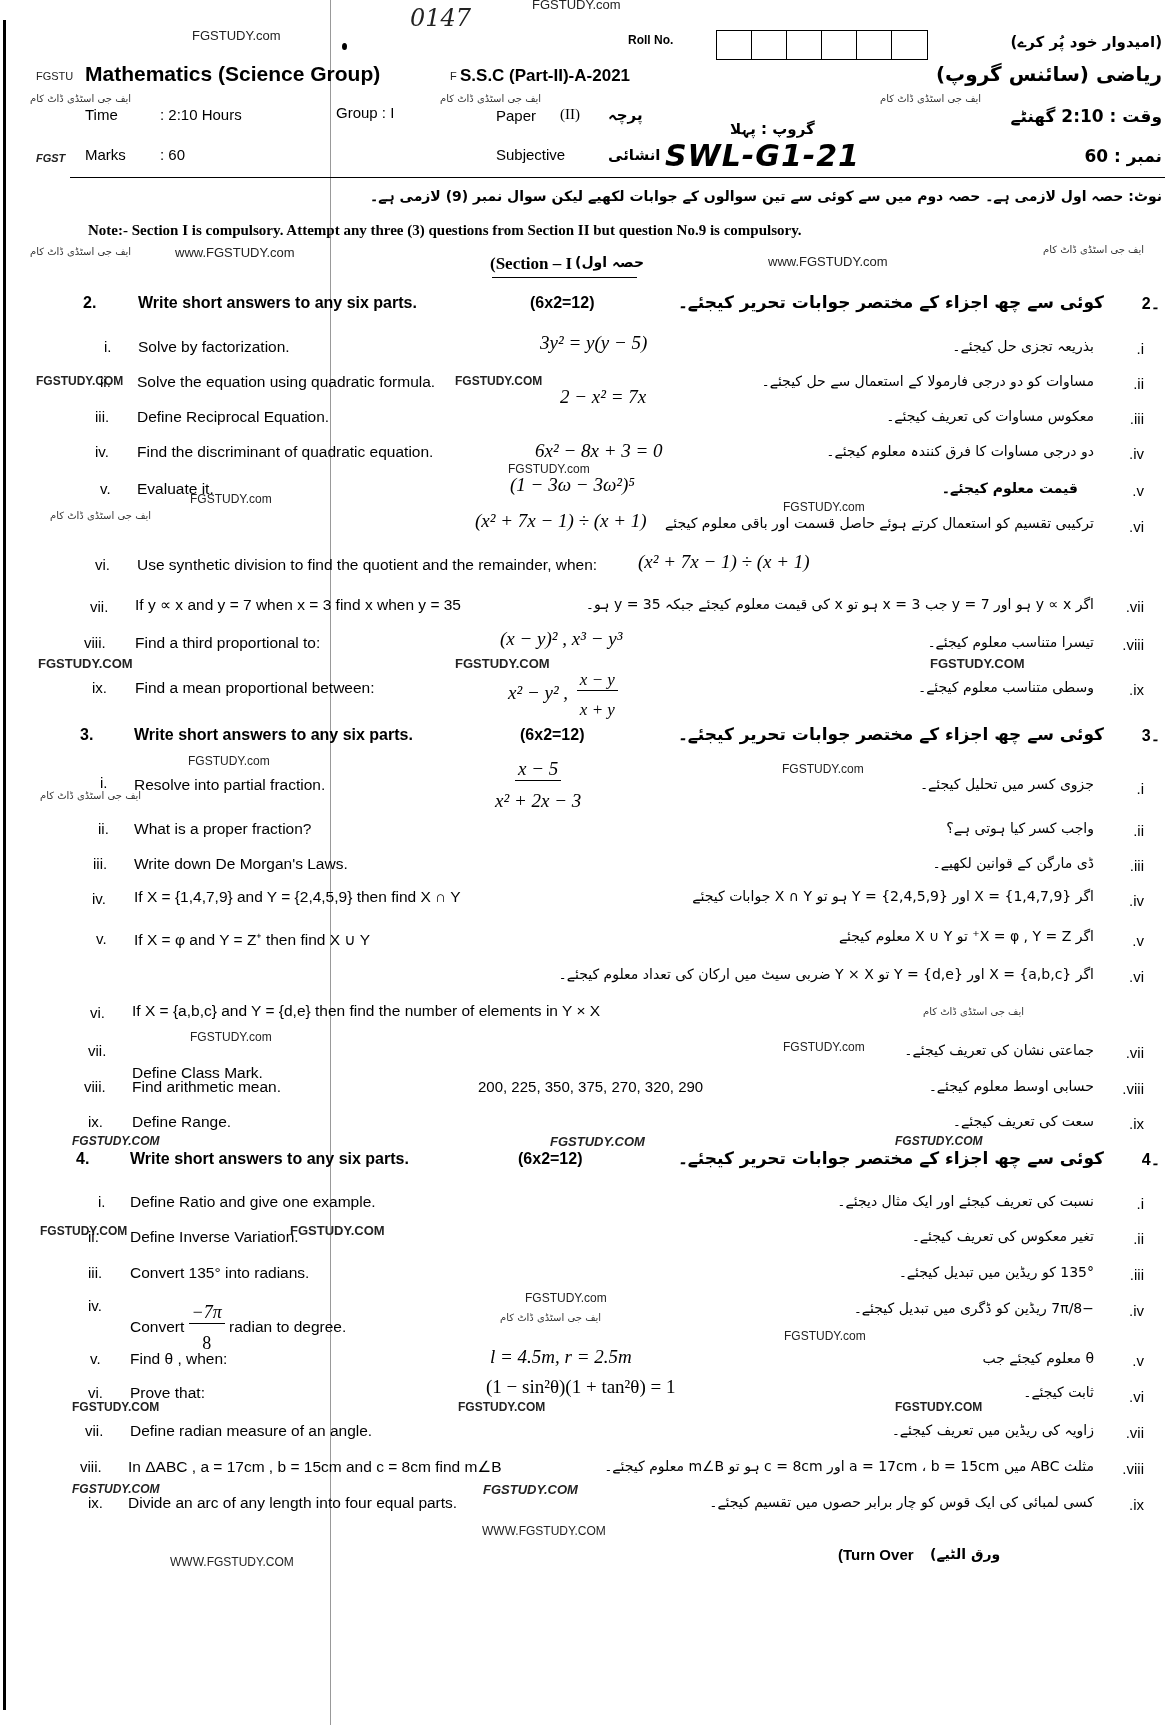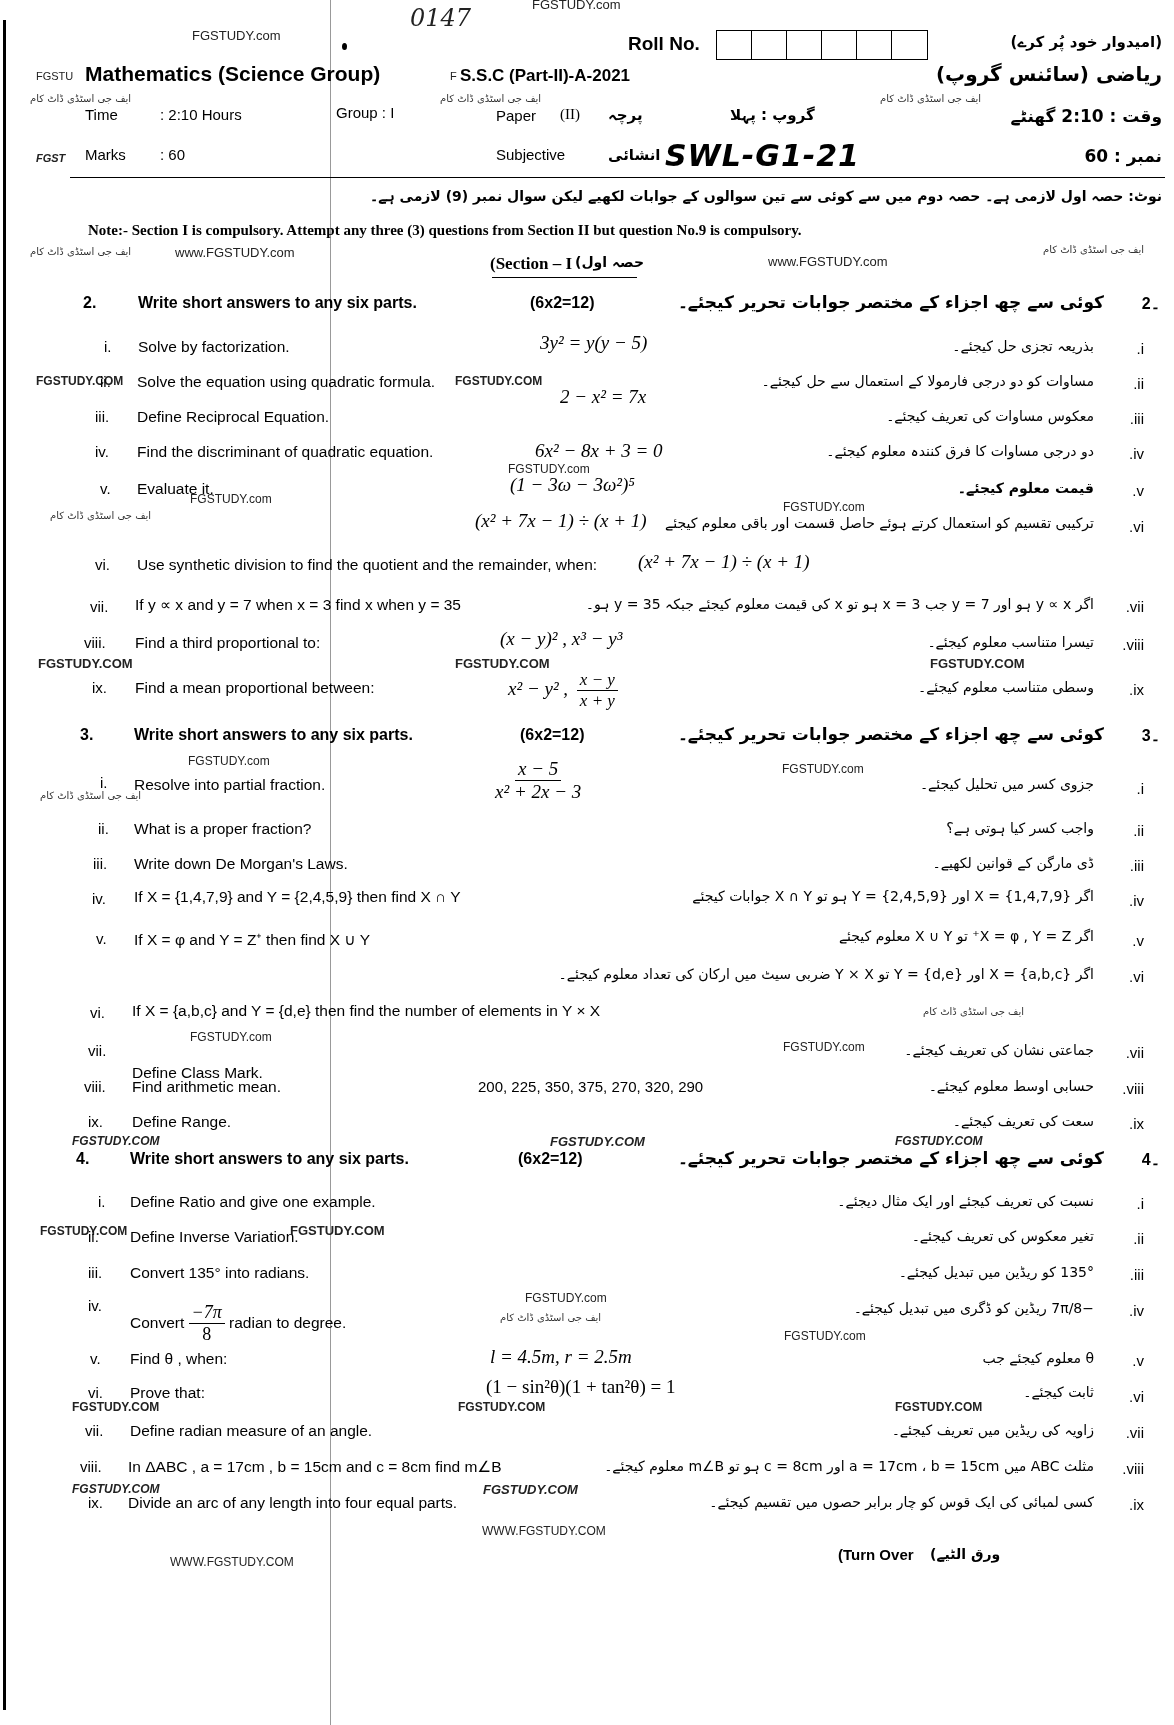--- a/index.html
+++ b/index.html
@@ -21,38 +21,38 @@
   .q { font-size:16px; font-weight:bold; }
   .part { font-size:15.5px; }
   .num { font-size:15px; }
   .math { font-family:"Liberation Serif", serif; font-style:italic; font-size:19px; }
   .math-up { font-family:"Liberation Serif", serif; font-size:19px; }
   .roll-box { position:absolute; top:30px; height:28px; border:1.5px solid #000; display:flex; }
   .roll-cell { width:35px; height:28px; border-right:1.5px solid #000; box-sizing:border-box; }
   .roll-cell:last-child { border-right:none; }
   .hand { font-family:"DejaVu Sans", sans-serif; font-weight:bold; font-style:italic; font-size:30px; letter-spacing:1px; }
   .handsm { font-family:"DejaVu Serif", serif; font-style:italic; font-size:24px; color:#222; }
-  .frac { display:inline-flex; flex-direction:column; align-items:center; vertical-align:middle; }
+  .frac { display:inline-flex; flex-direction:column; align-items:center; vertical-align:middle;gap:9px; }
   .frac .n { border-bottom:1px solid #000; padding:0 3px; }
   .section { font-family:"Liberation Serif", serif; font-weight:bold; font-size:17px; }
   .note { font-family:"Liberation Serif", serif; font-weight:bold; font-size:15px; }
   .dot { position:absolute; left:342px; top:43px; width:5px; height:7px; background:#000; border-radius:50%; }
 </style>
 </head>
 <body>
 
 <div class="lborder"></div>
 <div class="fold"></div>
 
 <div class="abs handsm" style="left:410px;top:4px;">0147</div>
 <div class="abs wm" style="left:532px;top:-3px;">FGSTUDY.com</div>
 <div class="abs wm" style="left:192px;top:28px;">FGSTUDY.com</div>
 <div class="dot"></div>
 
-<div class="abs h-title" style="left:628px;top:33px;font-size:19px;">Roll No.</div>
+<div class="abs h-title" style="left:628px;top:33px;font-size:12px;">Roll No.</div>
 <div class="roll-box" style="left:716px;">
   <div class="roll-cell"></div>
   <div class="roll-cell"></div>
   <div class="roll-cell"></div>
   <div class="roll-cell"></div>
   <div class="roll-cell"></div>
   <div class="roll-cell"></div>
 </div>
 <div class="abs urdu" style="right:12px;top:33px;font-size:15px;">(امیدوار خود پُر کرے)</div>
 
@@ -65,21 +65,21 @@
 <div class="abs urdu-wm" style="left:30px;top:93px;">ایف جی اسٹڈی ڈاٹ کام</div>
 <div class="abs urdu-wm" style="left:440px;top:93px;">ایف جی اسٹڈی ڈاٹ کام</div>
 <div class="abs urdu-wm" style="left:880px;top:93px;">ایف جی اسٹڈی ڈاٹ کام</div>
 
 <div class="abs h-label" style="left:85px;top:106px;">Time</div>
 <div class="abs h-label" style="left:160px;top:106px;">: 2:10 Hours</div>
 <div class="abs h-label" style="left:336px;top:104px;">Group : I</div>
 <div class="abs h-label" style="left:496px;top:107px;">Paper</div>
 <div class="abs h-label serif" style="left:560px;top:106px;">(II)</div>
 <div class="abs urdu" style="left:608px;top:106px;">پرچہ</div>
-<div class="abs urdu" style="left:730px;top:106px;">گروپ : پہلا</div>
+<div class="abs urdu" style="left:730px;top:120px;">گروپ : پہلا</div>
 <div class="abs urdu" style="right:12px;top:106px;font-size:17px;">وقت : 2:10 گھنٹے</div>
 
 <div class="abs wm wmi" style="left:36px;top:152px;font-size:11px;font-weight:bold;">FGST</div>
 <div class="abs h-label" style="left:85px;top:146px;">Marks</div>
 <div class="abs h-label" style="left:160px;top:146px;">: 60</div>
 <div class="abs h-label" style="left:496px;top:146px;">Subjective</div>
 <div class="abs urdu" style="left:608px;top:146px;">انشائی</div>
 <div class="abs hand" style="left:665px;top:138px;">SWL-G1-21</div>
 <div class="abs urdu" style="right:12px;top:146px;font-size:17px;">نمبر : 60</div>
 
@@ -125,21 +125,21 @@
   <div class="abs part" style="left:137px;top:443px;">Find the discriminant of quadratic equation.</div>
   <div class="abs math" style="left:535px;top:440px;">6x² − 8x + 3 = 0</div>
   <div class="abs urdu-sm" style="right:80px;top:443px;">دو درجی مساوات کا فرق کنندہ معلوم کیجئے۔</div>
   <div class="abs num" style="right:30px;top:445px;">.iv</div>
 
   <div class="abs wm" style="left:508px;top:462px;font-size:12px;">FGSTUDY.com</div>
   <div class="abs num" style="left:100px;top:480px;">v.</div>
   <div class="abs part" style="left:137px;top:480px;">Evaluate it.</div>
   <div class="abs wm" style="left:190px;top:492px;font-size:12px;">FGSTUDY.com</div>
   <div class="abs math" style="left:510px;top:474px;">(1 − 3ω − 3ω²)⁵</div>
-  <div class="abs urdu-sm" style="right:80px;top:480px;font-weight:bold;">قیمت معلوم کیجئے۔</div>
+  <div class="abs urdu-sm" style="right:96px;top:480px;font-weight:bold;">قیمت معلوم کیجئے۔</div>
   <div class="abs num" style="right:30px;top:482px;">.v</div>
 
   <div class="abs urdu-wm" style="left:50px;top:510px;">ایف جی اسٹڈی ڈاٹ کام</div>
   <div class="abs math" style="left:475px;top:510px;">(x² + 7x − 1) ÷ (x + 1)</div>
   <div class="abs wm" style="left:783px;top:500px;font-size:12px;">FGSTUDY.com</div>
   <div class="abs urdu-sm" style="right:80px;top:515px;">ترکیبی تقسیم کو استعمال کرتے ہوئے حاصل قسمت اور باقی معلوم کیجئے</div>
   <div class="abs num" style="right:30px;top:518px;">.vi</div>
 
   <div class="abs num" style="left:95px;top:556px;">vi.</div>
   <div class="abs part" style="left:137px;top:556px;">Use synthetic division to find the quotient and the remainder, when:</div>

